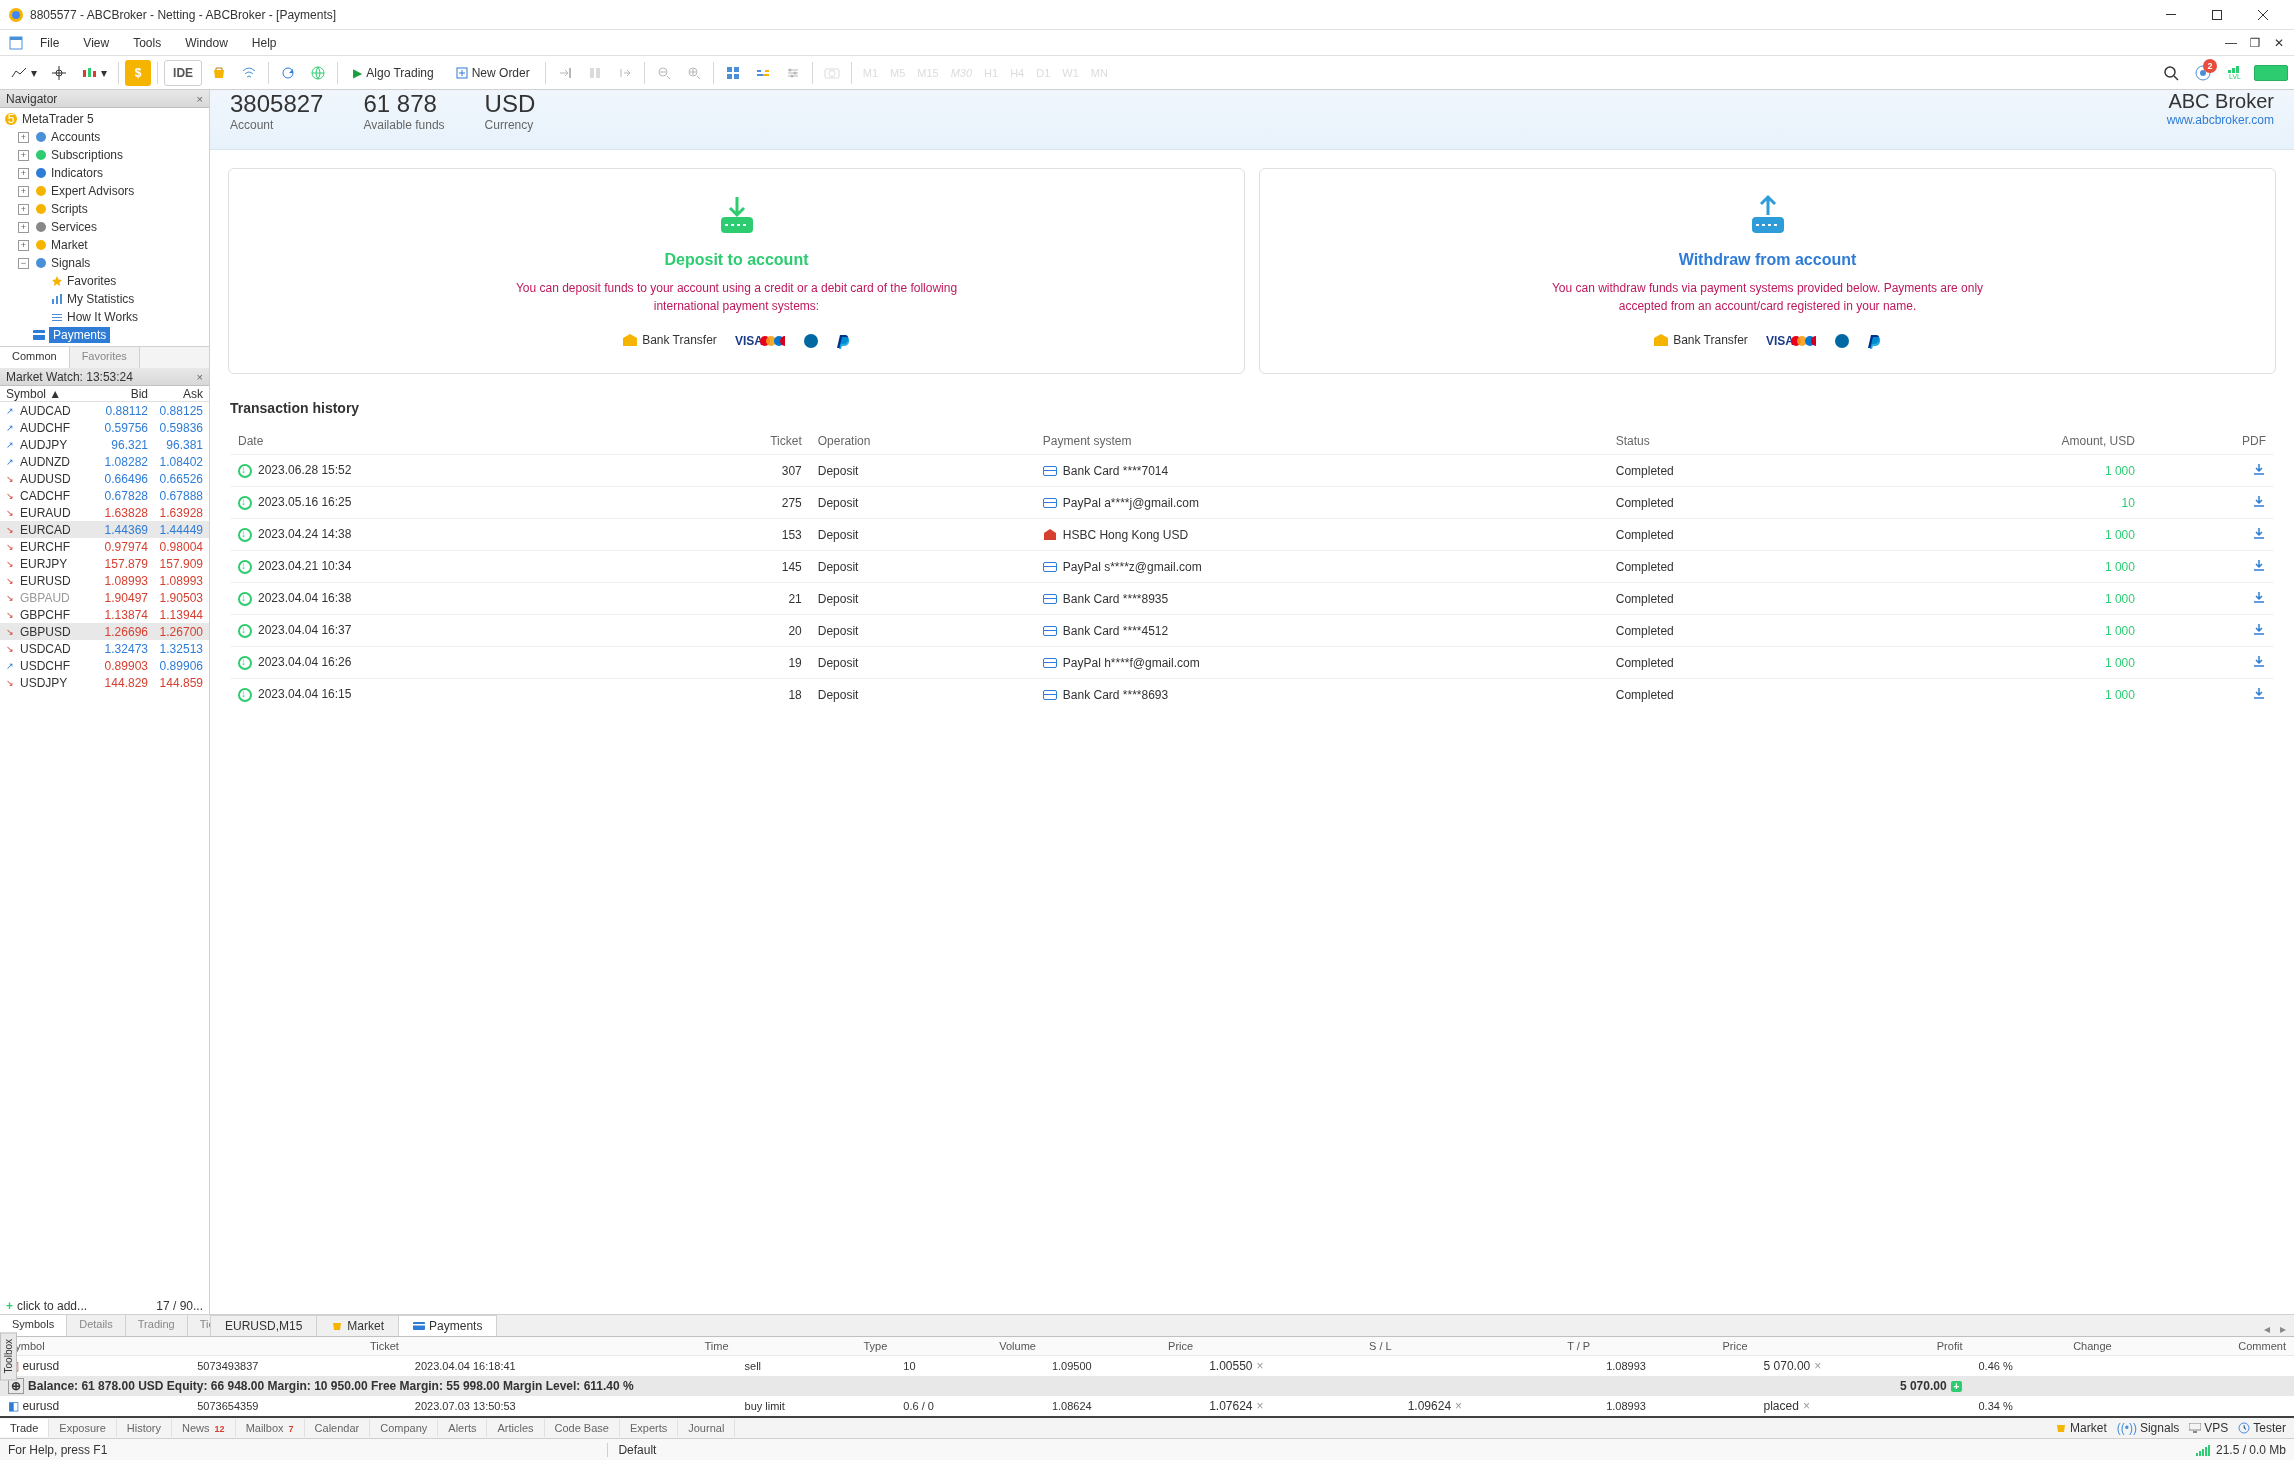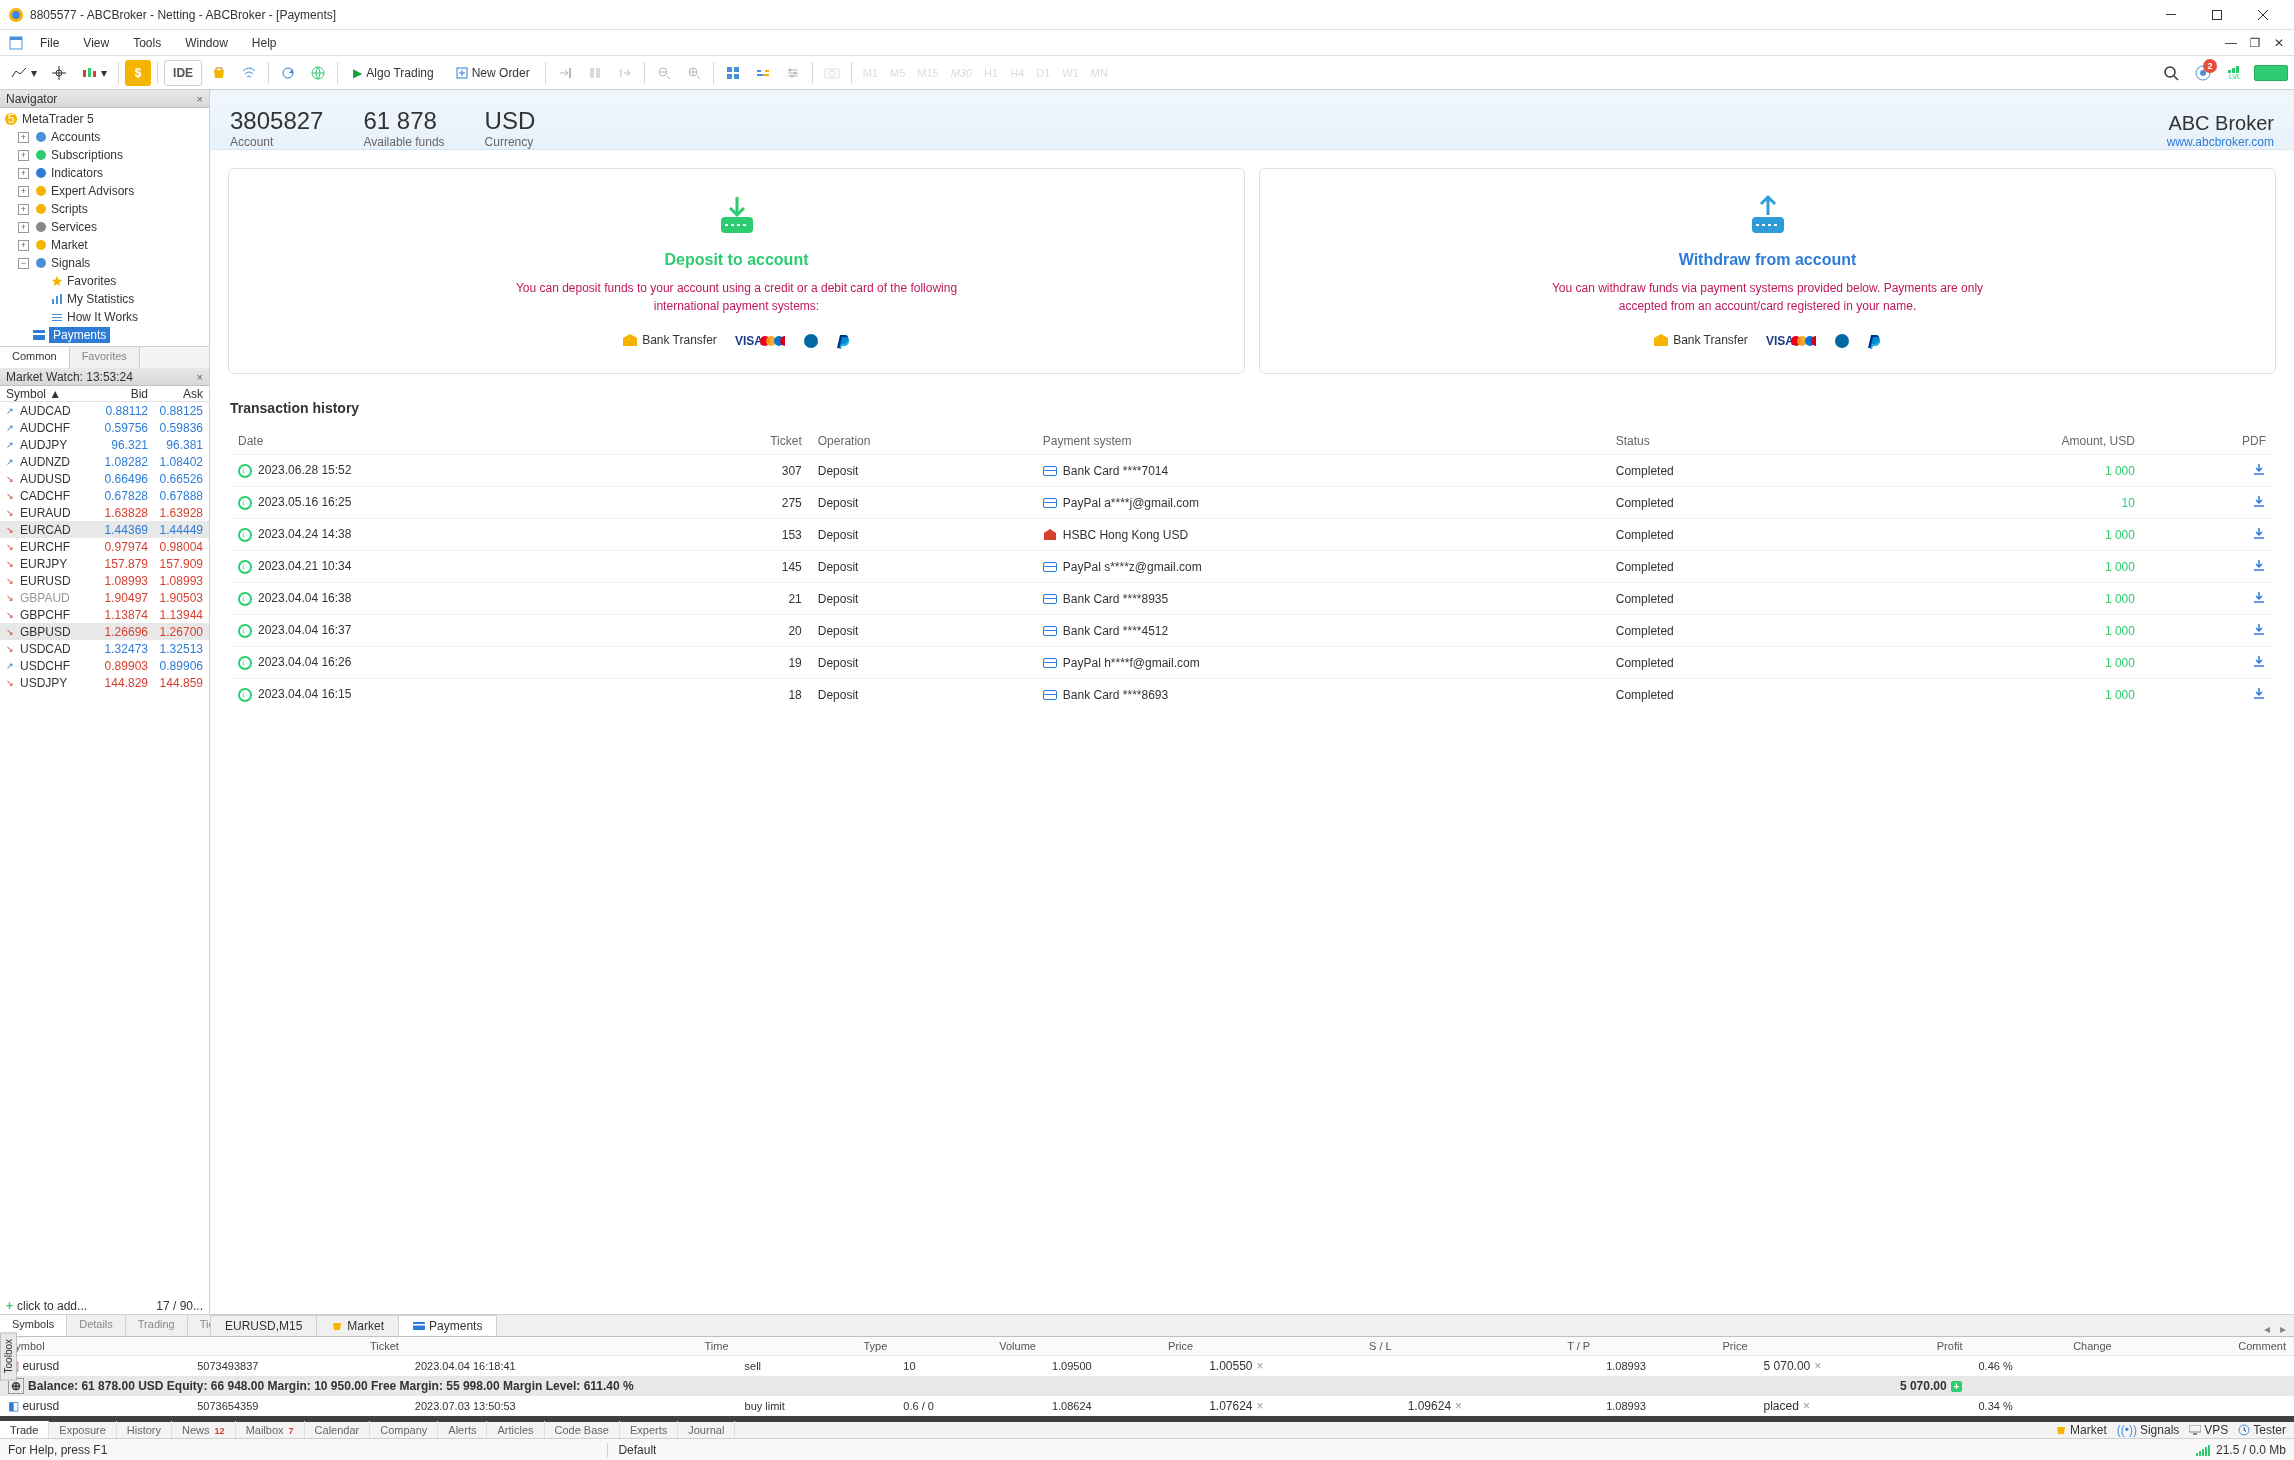--- a/index.html
+++ b/index.html
@@ -51,21 +51,21 @@
 .mw-row .dn{color:#d63e2e}
 .mw-row .sym{color:#333}
 .mw-row .sym.dim{color:#999}
 .mw-row .v{text-align:right}
 .mw-row .v.blue{color:#2e7cd6}
 .mw-row .v.red{color:#d63e2e}
 .mw-add{display:flex;align-items:center;height:17px;padding:0 6px;color:#888;font-size:11px}
 .mw-add .plus{color:#2ecc71;margin-right:4px;font-weight:700}
 .mw-add .ct{margin-left:auto}
 .content{flex:1;display:flex;flex-direction:column;overflow:hidden;background:#fff}
-.acct-hdr{height:60px;background:linear-gradient(#f0f6fc,#e8f2fb);display:flex;align-items:flex-end;padding:0 20px;border-bottom:1px solid #d8e4f0}
+.acct-hdr{height:60px;background:linear-gradient(#f0f6fc,#e8f2fb);display:flex;align-items:flex-start;padding:0 20px;border-bottom:1px solid #d8e4f0}
 .acct-blk{margin-right:40px}
 .acct-blk .big{font-size:24px;font-weight:400;color:#333}
 .acct-blk .sm{font-size:12px;color:#666}
 .acct-right{margin-left:auto;text-align:right}
 .acct-right .br{font-size:20px;color:#333}
 .acct-right .url{color:#2e7cd6;font-size:12px}
 .cards{display:flex;gap:14px;padding:18px}
 .card{flex:1;border:1px solid #e0e0e0;border-radius:6px;padding:24px;display:flex;flex-direction:column;align-items:center;text-align:center}
 .card .cicon{width:44px;height:44px;margin-bottom:14px}
 .card h3{font-size:16px;font-weight:600;margin-bottom:10px}
@@ -95,21 +95,21 @@
 .bottom{border-top:1px solid #c0c0c0;background:#fff;display:flex;flex-direction:column}
 .trade-tbl{width:100%;border-collapse:collapse}
 .trade-tbl th{text-align:right;font-weight:400;color:#555;padding:3px 8px;font-size:11px;border-bottom:1px solid #e8e8e8;background:#fafafa}
 .trade-tbl th.l{text-align:left}
 .trade-tbl td{padding:3px 8px;font-size:11px;}
 .trade-tbl td.l{text-align:left}
 .bal-row td{background:#e8e8e8;font-weight:600;text-align:left}
 .profit-blue{color:#2e7cd6}
 .xclose{color:#999;cursor:pointer;margin-left:4px}
 .plusg{background:#2ecc71;color:#fff;border-radius:2px;padding:0 3px;font-size:10px;margin-left:4px}
-.btabs{height:22px;display:flex;background:#f4f4f4;border-top:6px solid #404040;align-items:center}
+.btabs{height:22px;display:flex;background:#f4f4f4;border-top:2px solid #404040;align-items:center}
 .btab{padding:3px 10px;border-right:1px solid #e0e0e0;cursor:pointer;font-size:11px;color:#666}
 .btab.active{background:#fff;color:#333}
 .btab .bnum{color:#d63e2e;font-weight:700;font-size:9px;margin-left:2px}
 .btabs-right{margin-left:auto;display:flex;align-items:center;gap:10px;padding-right:8px}
 .bri{display:flex;align-items:center;gap:3px;color:#666;font-size:11px;cursor:pointer}
 .statusbar{height:22px;background:#f8f8f8;border-top:1px solid #d0d0d0;display:flex;align-items:center;padding:0 8px;font-size:11px;color:#555}
 .statusbar .sr{margin-left:auto;display:flex;align-items:center;gap:6px}
 .sig-bars{display:flex;align-items:flex-end;gap:1px;height:12px}
 .sig-bars span{width:2px;background:#2ecc71}
 .toolbox-label{position:absolute;left:0;bottom:80px;writing-mode:vertical-rl;transform:rotate(180deg);background:#e8e8e8;padding:6px 2px;font-size:10px;border:1px solid #c0c0c0;cursor:pointer}

